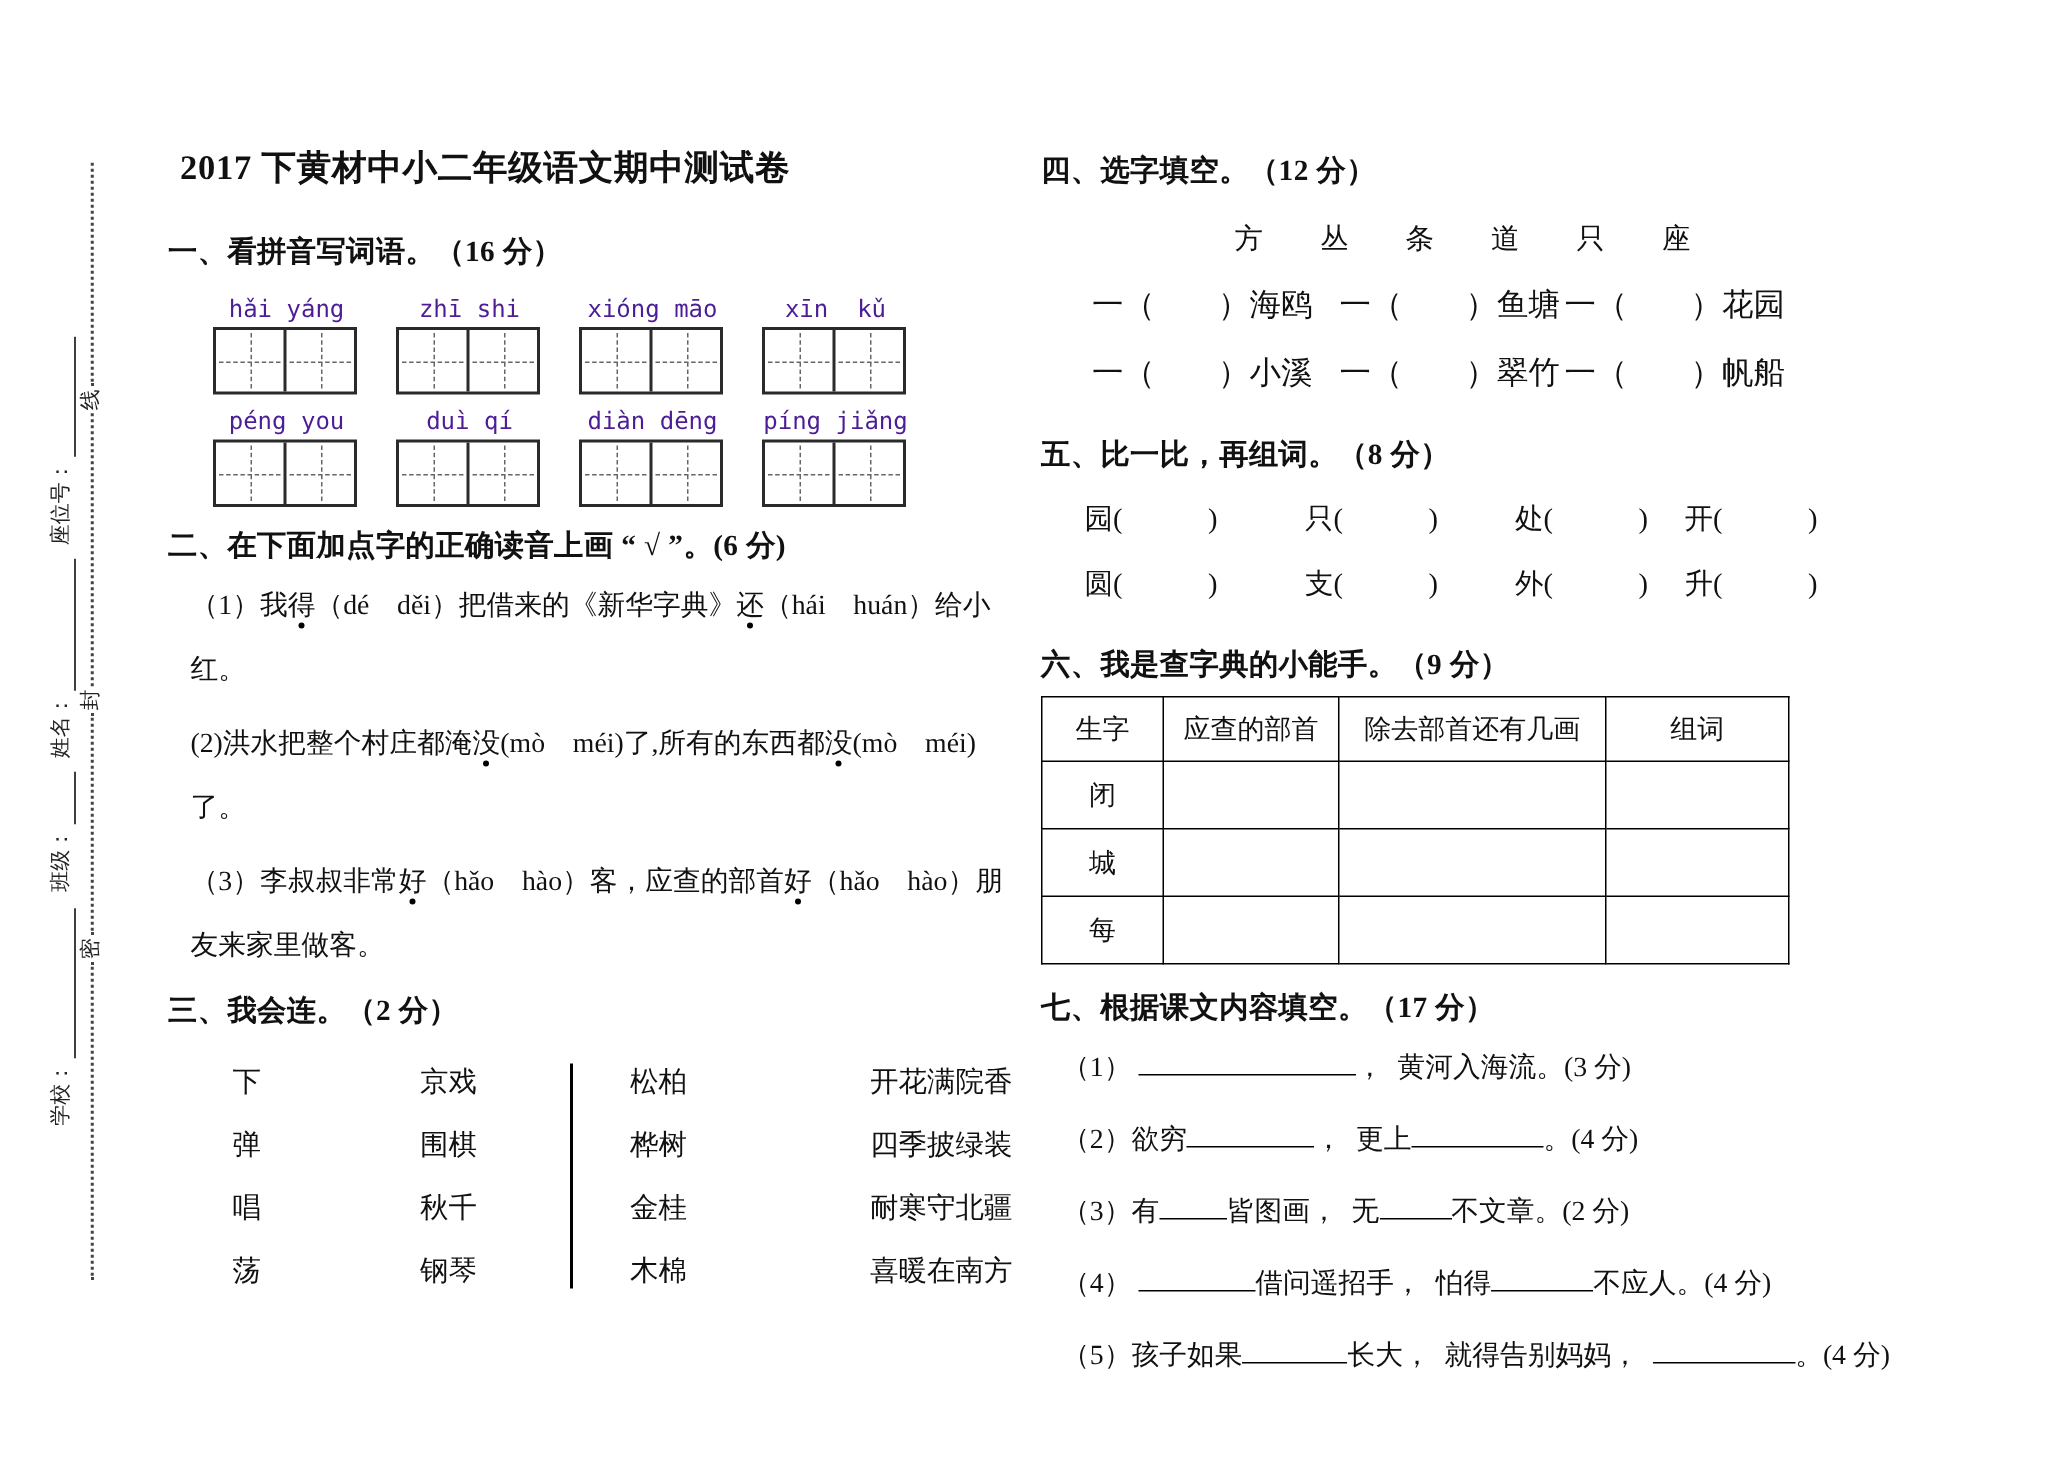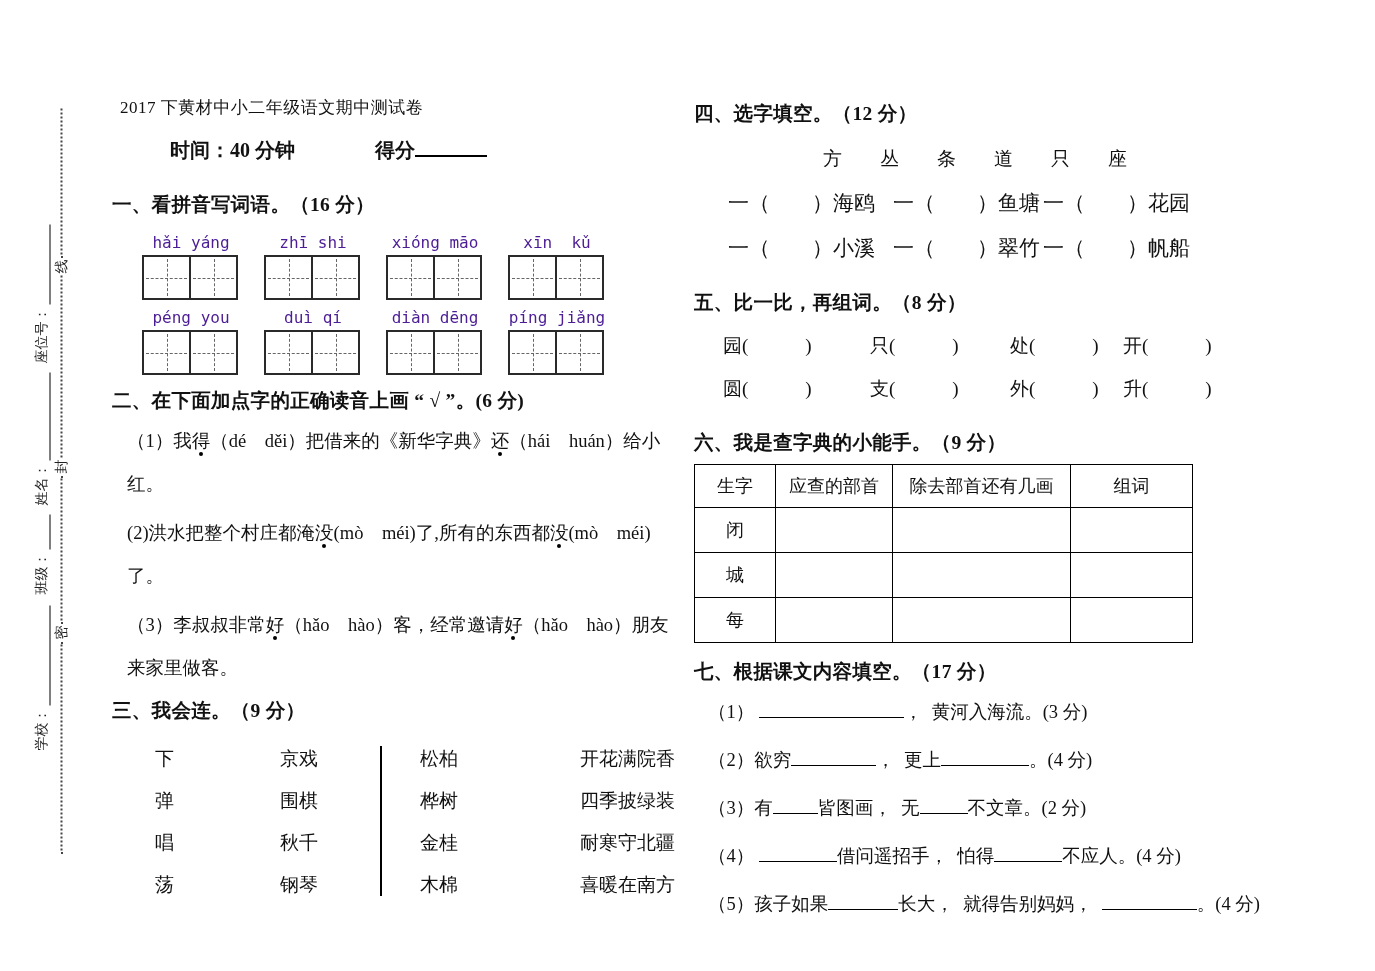--- a/index.html
+++ b/index.html
@@ -14,21 +14,21 @@
   .flabel{white-space:nowrap;line-height:18px;}
   .fblank{display:inline-block;height:14px;border-bottom:1.5px solid #000;margin:0 3px;}
   .seal-line{display:flex;align-items:center;height:21px;font-size:14px;color:#222;}
   .sdots{height:0;border-top:2.5px dotted #444;}
   .schar{padding:0 2px;line-height:16px;}
 
   
   .col-left{position:absolute;left:112px;top:96px;width:572px;}
   .col-right{position:absolute;left:694px;top:100px;width:665px;}
 
-  .title{font-size:17px;font-weight:normal;margin:0 0 0 8px;letter-spacing:.5px;}
+  .title{font-size:23px;font-weight:bold;margin:0 0 0 8px;letter-spacing:.5px;}
   .time-score{font-size:20px;font-weight:bold;margin:17px 0 0 58px;}
   .score-wrap{margin-left:75px;}
   .blank{display:inline-block;height:.95em;border-bottom:1.6px solid #000;vertical-align:baseline;}
   .score-blank{width:72px;border-bottom-width:2px;}
 
   h2{font-size:19.5px;font-weight:bold;margin:0;letter-spacing:.3px;}
   .h-s1{margin-top:27px;}
   .h-s2{margin-top:12px;}
   .h-s3{margin-top:7px;}
   .h-s5,.h-s6{margin-top:27px;}
@@ -102,26 +102,20 @@
       <span class="schar">封</span>
       <span class="sdots" style="flex:0 0 182px"></span>
       <span class="schar">线</span>
       <span class="sdots" style="flex:1"></span>
     </div>
   </div>
 
   <div class="col-left">
     <h1 class="title">2017 下黄材中小二年级语文期中测试卷</h1>
 
-    <div class="time-score">
-      <span>时间：40 分钟</span>
-      <span class="score-wrap">
-        <span>得分</span><span class="blank score-blank"></span>
-      </span>
-    </div>
 
     <h2 class="h-s1">一、看拼音写词语。（16 分）</h2>
 
     <div class="pin-row">
       <div class="pin-group">
         <div class="pin-label">hǎi yáng</div>
         <div class="tian">
             <div class="tcell"></div>
             <div class="tcell"></div>
           </div>
@@ -176,23 +170,23 @@
         <div class="tian">
             <div class="tcell"></div>
             <div class="tcell"></div>
           </div>
       </div>
     </div>
 
     <h2 class="h-s2">二、在下面加点字的正确读音上画 “ √ ”。(6 分)</h2>
     <p class="q"><span>（1）我</span><span class="dotted">得</span><span>（dé　děi）把借来的《新华字典》</span><span class="dotted">还</span><span>（hái　huán）给小红。</span></p>
     <p class="q"><span>(2)洪水把整个村庄都淹</span><span class="dotted">没</span><span>(mò　méi)了,所有的东西都</span><span class="dotted">没</span><span>(mò　méi)了。</span></p>
-    <p class="q"><span>（3）李叔叔非常</span><span class="dotted">好</span><span>（hǎo　hào）客，经常邀请</span><span class="dotted">好</span><span>（hǎo　hào）朋友来家里做客。</span></p>
-
-    <h2 class="h-s3">三、我会连。（9 分）</h2>
+    <p class="q"><span>（3）李叔叔非常</span><span class="dotted">好</span><span>（hǎo　hào）客，应查的部首</span><span class="dotted">好</span><span>（hǎo　hào）朋友来家里做客。</span></p>
+
+    <h2 class="h-s3">三、我会连。（2 分）</h2>
     <div class="match">
       <div class="divider"></div>
       <span>下</span>
       <span>京戏</span>
       <span>松柏</span>
       <span>开花满院香</span>
       <span>弹</span>
       <span>围棋</span>
       <span>桦树</span>
       <span>四季披绿装</span>

